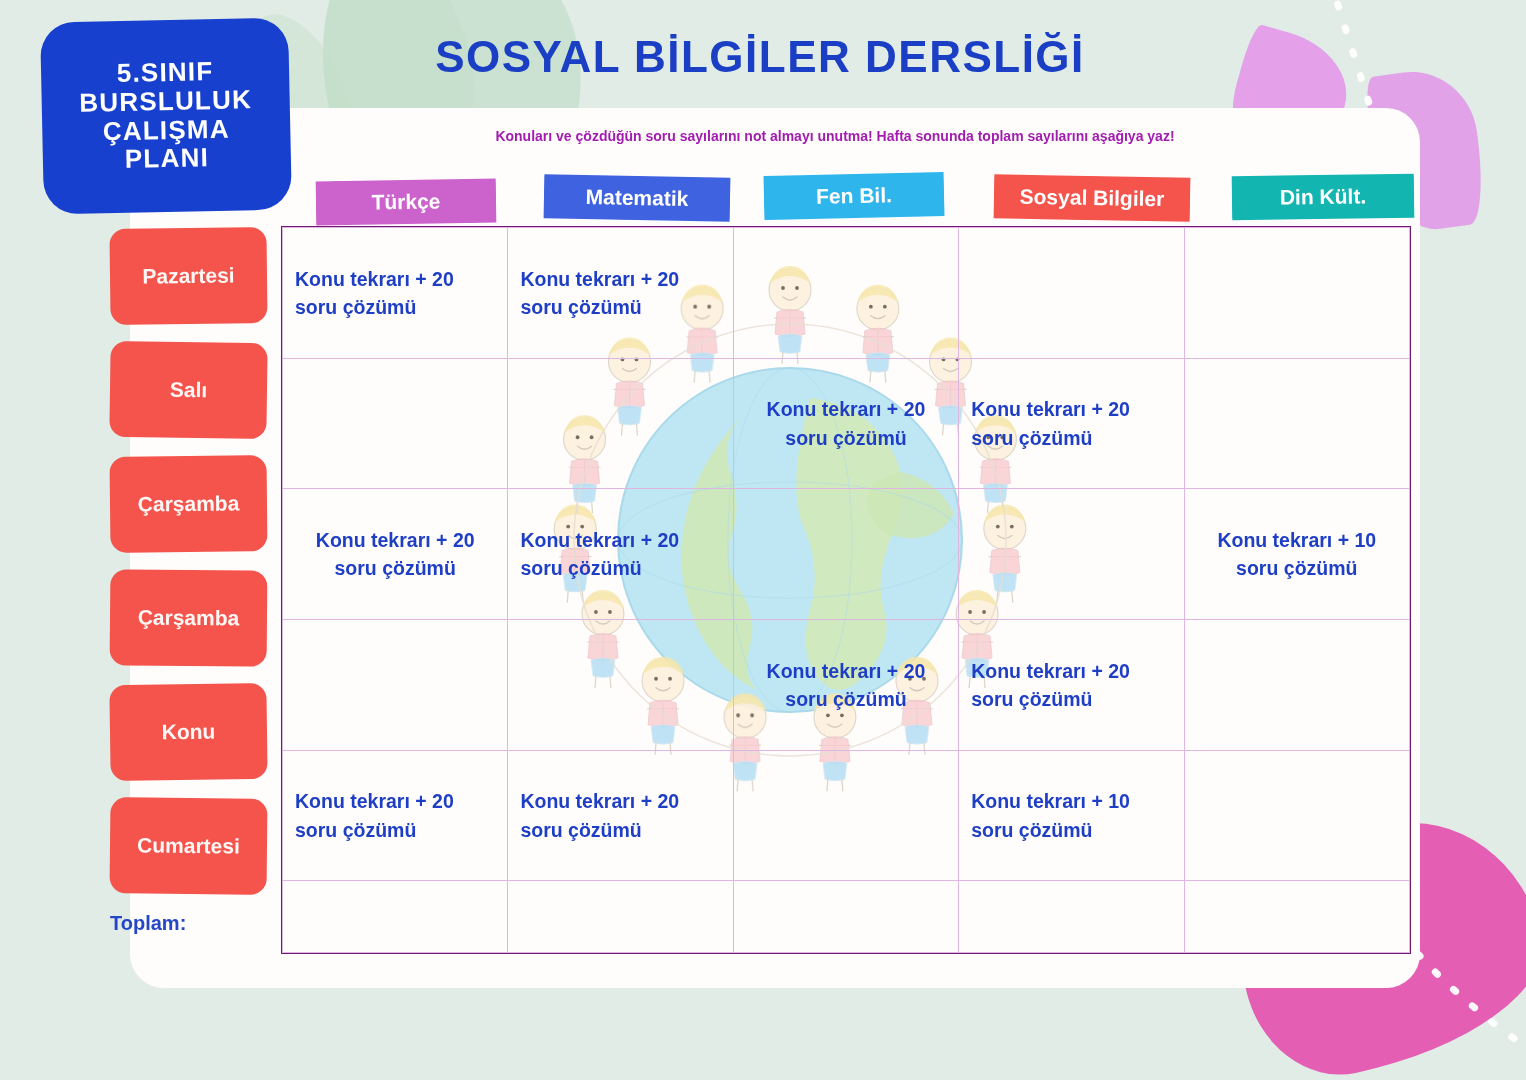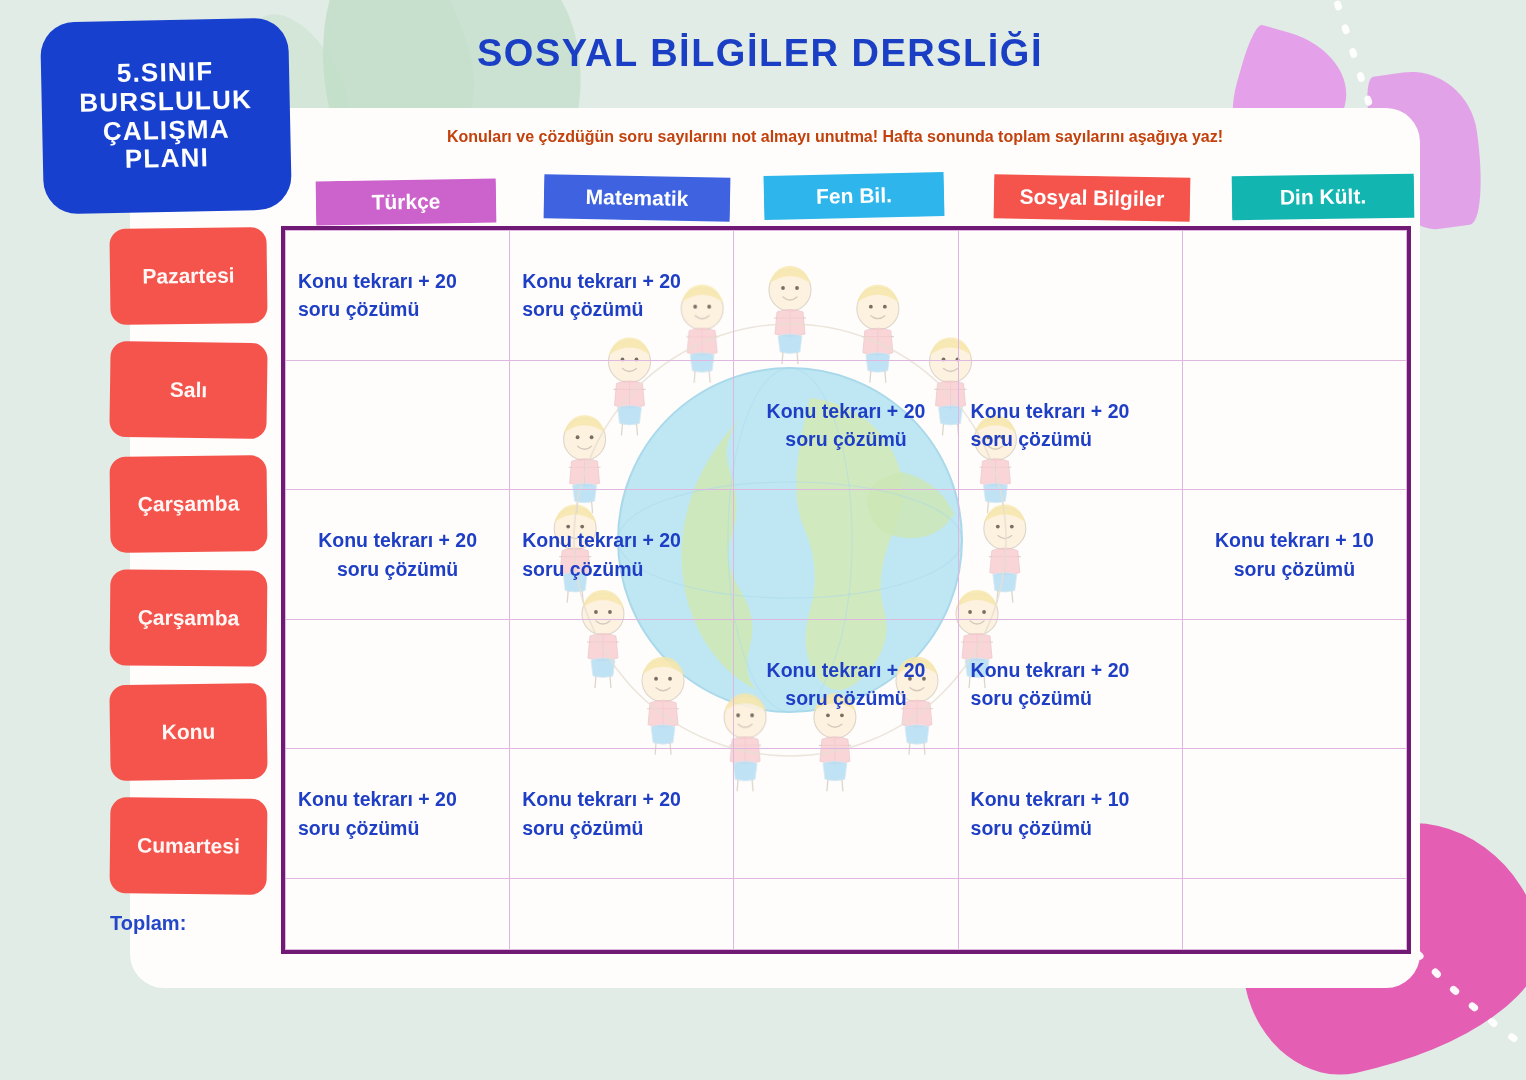--- a/index.html
+++ b/index.html
@@ -84,36 +84,36 @@
     border-radius: 34px;
     z-index: 2;
   }
 
   
   .page-title {
     position: absolute;
     left: 400px; top: 32px;
     width: 720px;
     text-align: center;
-    font-size: 38px;
+    font-size: 44px;
     font-weight: 700;
     letter-spacing: 1.5px;
     color: #1b3fc4;
     z-index: 6;
     white-space: nowrap;
   }
 
   .subtitle {
     position: absolute;
     left: 300px; top: 128px;
     width: 1070px;
     text-align: center;
-    font-size: 16px;
+    font-size: 14px;
     font-weight: 700;
-    color: #c2410c;
+    color: #a21caf;
     z-index: 6;
     white-space: nowrap;
   }
 
   
   .badge {
     position: absolute;
     left: 42px; top: 20px;
     width: 248px; height: 192px;
     background: #1840cf;
@@ -203,21 +203,21 @@
                        100% 95%, 86% 100%, 64% 95%, 42% 100%, 22% 94%, 8% 99%, 0% 94%);
   }
   .col-tab span { position: relative; }
 
   
   .grid {
     position: absolute;
     left: 281px; top: 226px;
     width: 1130px; height: 728px;
     z-index: 5;
-    border: 4px solid #701a75;
+    border: 1px solid #701a75;
     border-collapse: collapse;
   }
   .grid-table {
     width: 100%;
     height: 100%;
     border-collapse: collapse;
     table-layout: fixed;
   }
   .grid-table td {
     border: 1px solid #dfb6e0;

